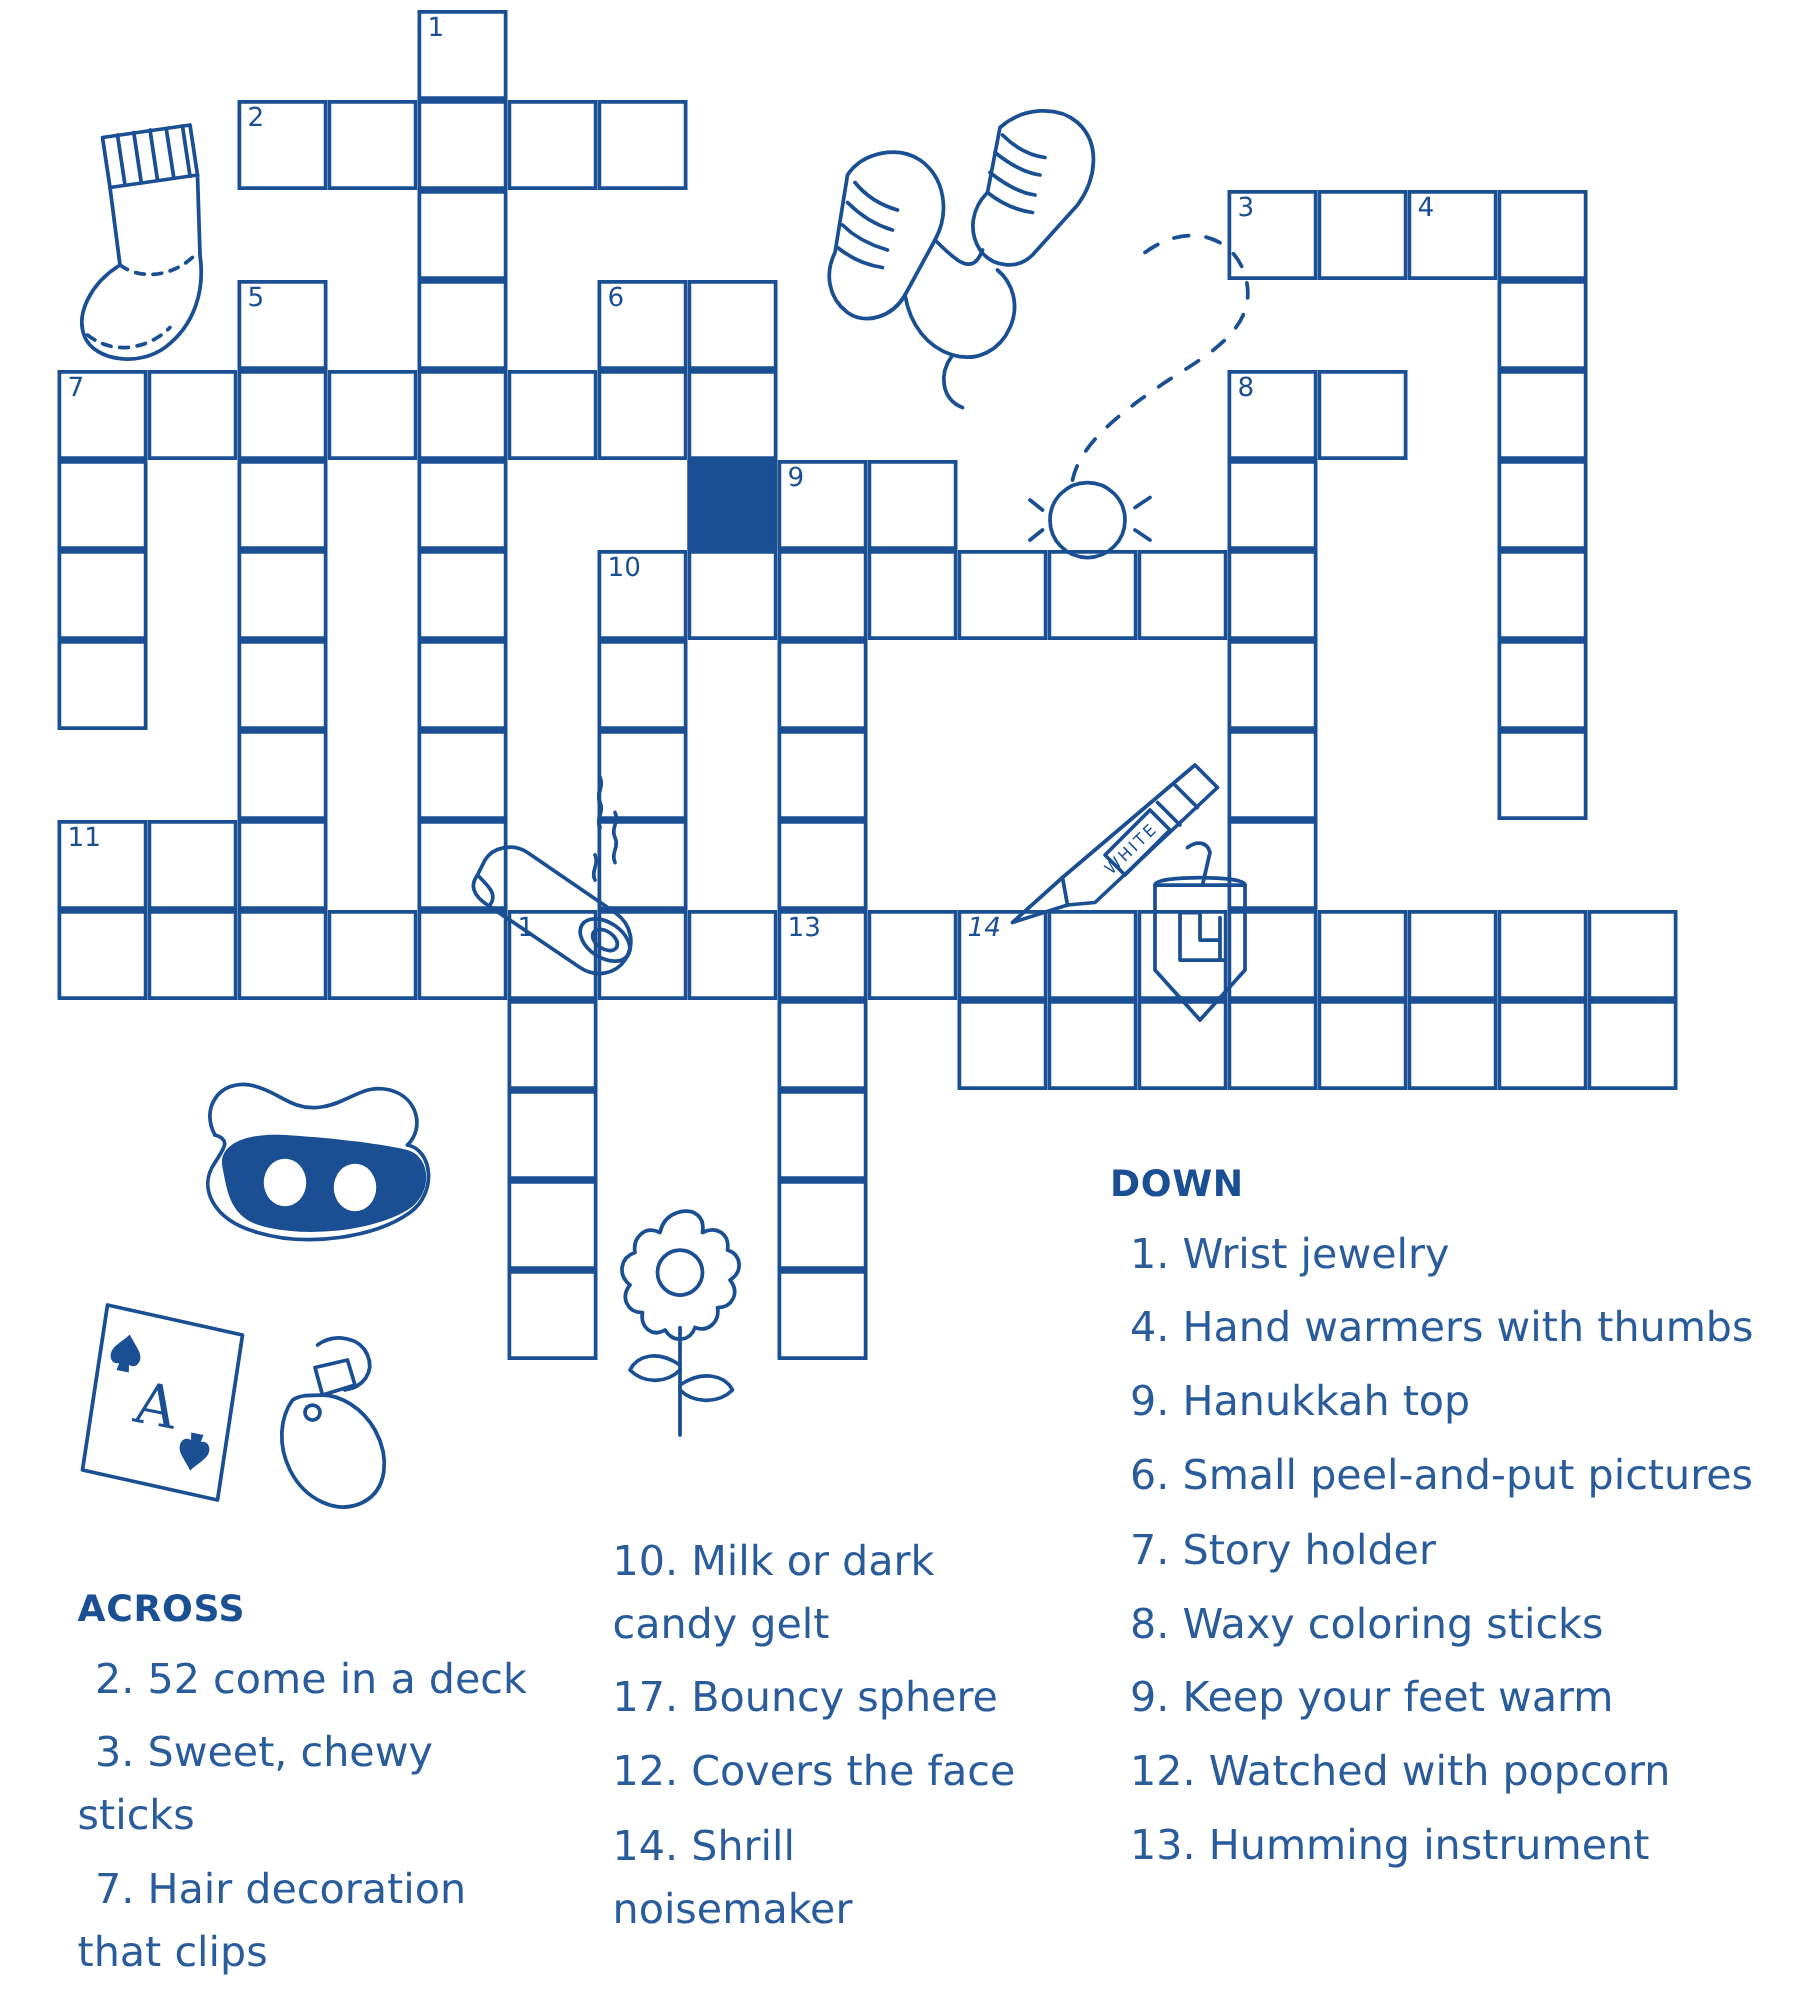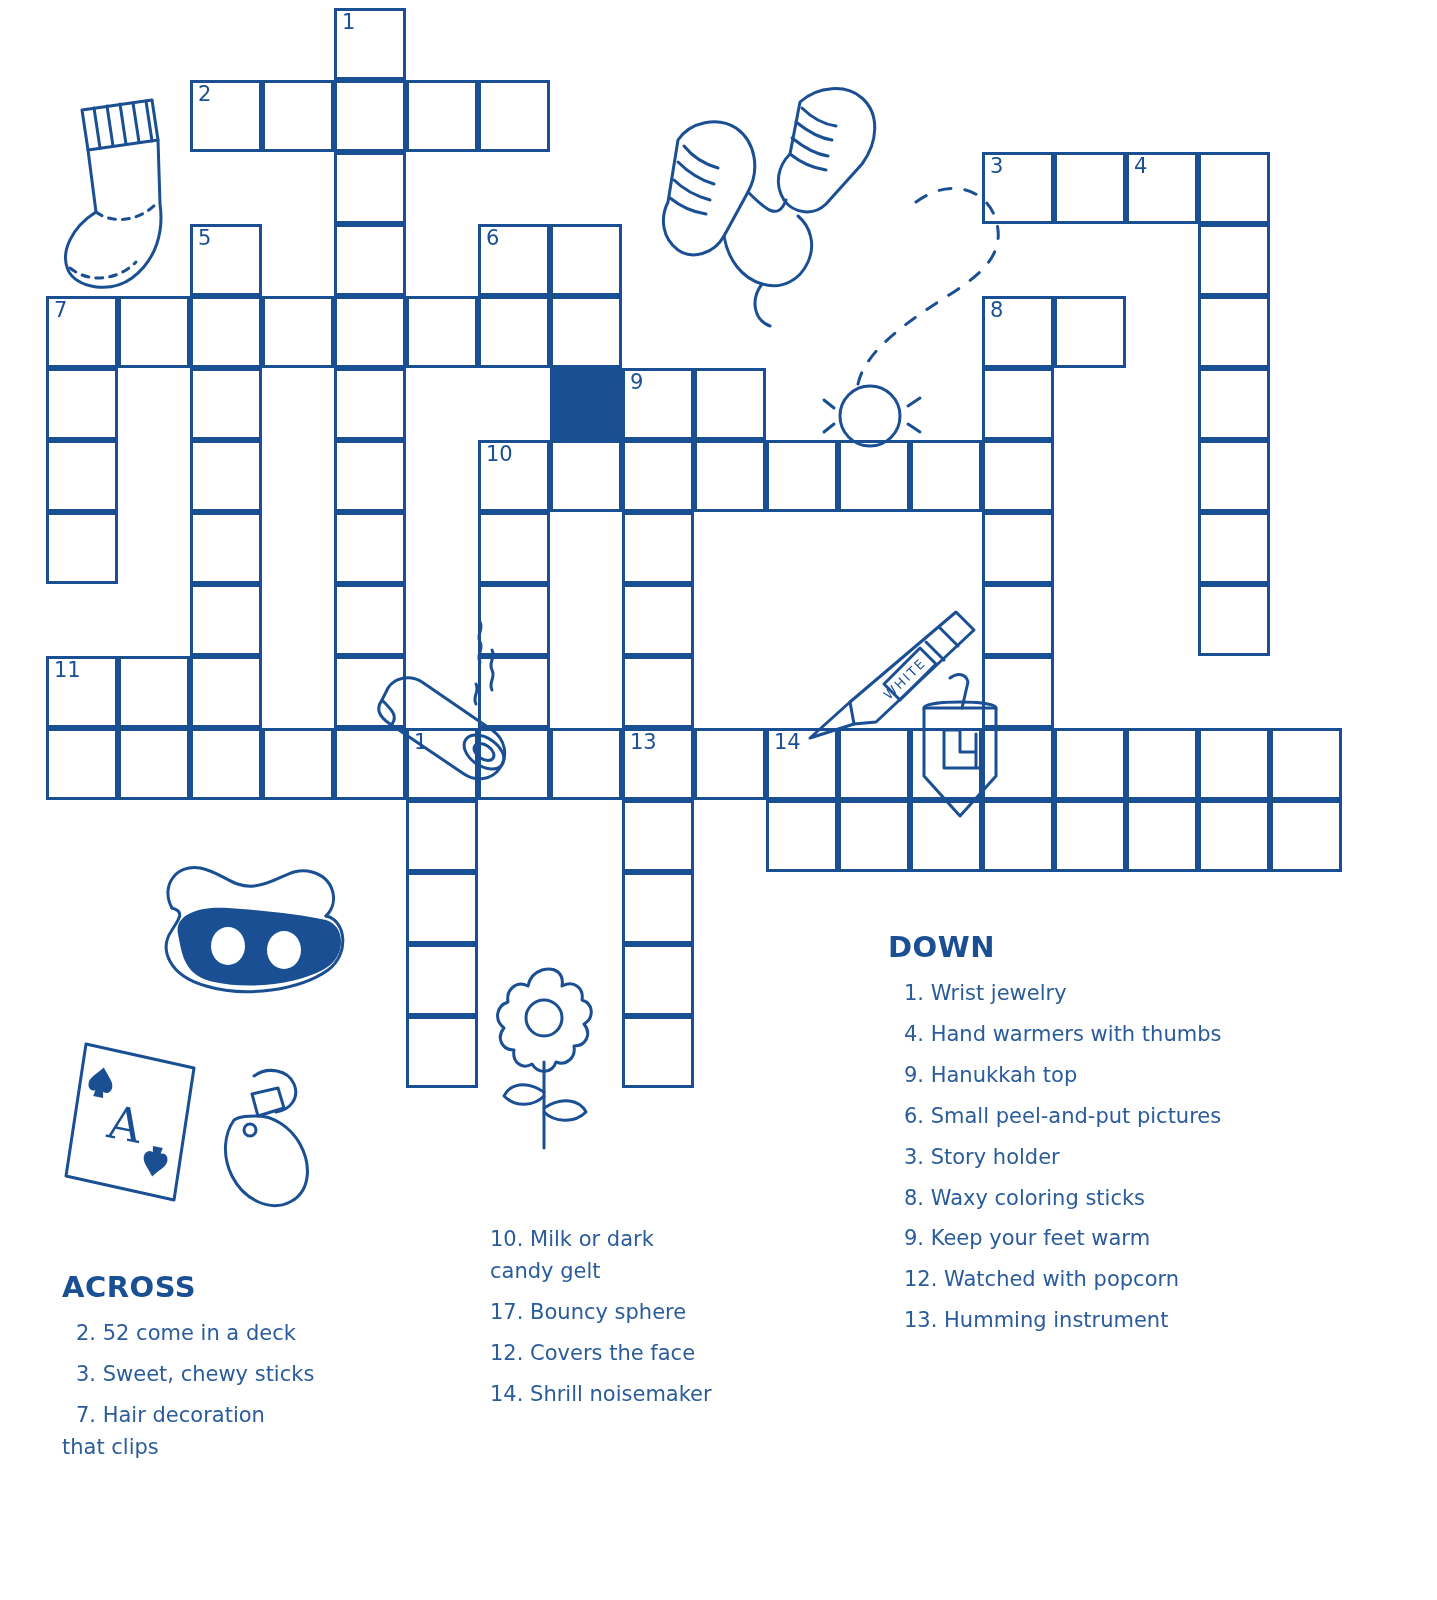--- a/index.html
+++ b/index.html
@@ -50,21 +50,21 @@
     color: #2a5c9c;
   }
   .clue-head {
     font-weight: bold;
     font-size: 29px;
     letter-spacing: 0.5px;
     color: #1b4f93;
     margin-bottom: 14px;
   }
   .clue-item {
-    font-size: 21px;
+    font-size: 33px;
     line-height: 1.52;
     margin-bottom: 9px;
     white-space: pre-line;
   }
   #across-panel {
     left: 62px;
     top: 1270px;
     width: 380px;
   }
   #across-panel .clue-item { text-indent: 14px; }
@@ -186,21 +186,21 @@
     <div class="cell" style="left: 334px; top: 728px; width: 72px; height: 72px;"></div>
     <div class="cell" style="left: 406px; top: 728px; width: 72px; height: 72px;">
       <span class="num">1</span>
     </div>
     <div class="cell" style="left: 478px; top: 728px; width: 72px; height: 72px;"></div>
     <div class="cell" style="left: 550px; top: 728px; width: 72px; height: 72px;"></div>
     <div class="cell" style="left: 622px; top: 728px; width: 72px; height: 72px;">
       <span class="num">13</span>
     </div>
     <div class="cell" style="left: 694px; top: 728px; width: 72px; height: 72px;"></div>
-    <div class="cell" style="left: 766px; top: 728px; width: 72px; height: 72px;">
+    <div class="cell" style="left: 766px; top: 728px; width: 72px; height: 72px; font-style: italic;">
       <span class="num">14</span>
     </div>
     <div class="cell" style="left: 838px; top: 728px; width: 72px; height: 72px;"></div>
     <div class="cell" style="left: 910px; top: 728px; width: 72px; height: 72px;"></div>
     <div class="cell" style="left: 982px; top: 728px; width: 72px; height: 72px;"></div>
     <div class="cell" style="left: 1054px; top: 728px; width: 72px; height: 72px;"></div>
     <div class="cell" style="left: 1126px; top: 728px; width: 72px; height: 72px;"></div>
     <div class="cell" style="left: 1198px; top: 728px; width: 72px; height: 72px;"></div>
     <div class="cell" style="left: 1270px; top: 728px; width: 72px; height: 72px;"></div>
     <div class="cell" style="left: 406px; top: 800px; width: 72px; height: 72px;"></div>
@@ -339,18 +339,18 @@
   <div class="clue-item">12. Covers the face</div>
   <div class="clue-item">14. Shrill noisemaker</div>
 </div>
 
 <div class="clue-panel" id="down-panel">
   <div class="clue-head">DOWN</div>
   <div class="clue-item">1. Wrist jewelry</div>
   <div class="clue-item">4. Hand warmers with thumbs</div>
   <div class="clue-item">9. Hanukkah top</div>
   <div class="clue-item">6. Small peel-and-put pictures</div>
-  <div class="clue-item">3. Story holder</div>
+  <div class="clue-item">7. Story holder</div>
   <div class="clue-item">8. Waxy coloring sticks</div>
   <div class="clue-item">9. Keep your feet warm</div>
   <div class="clue-item">12. Watched with popcorn</div>
   <div class="clue-item">13. Humming instrument</div>
 </div>
 
 </body></html>

